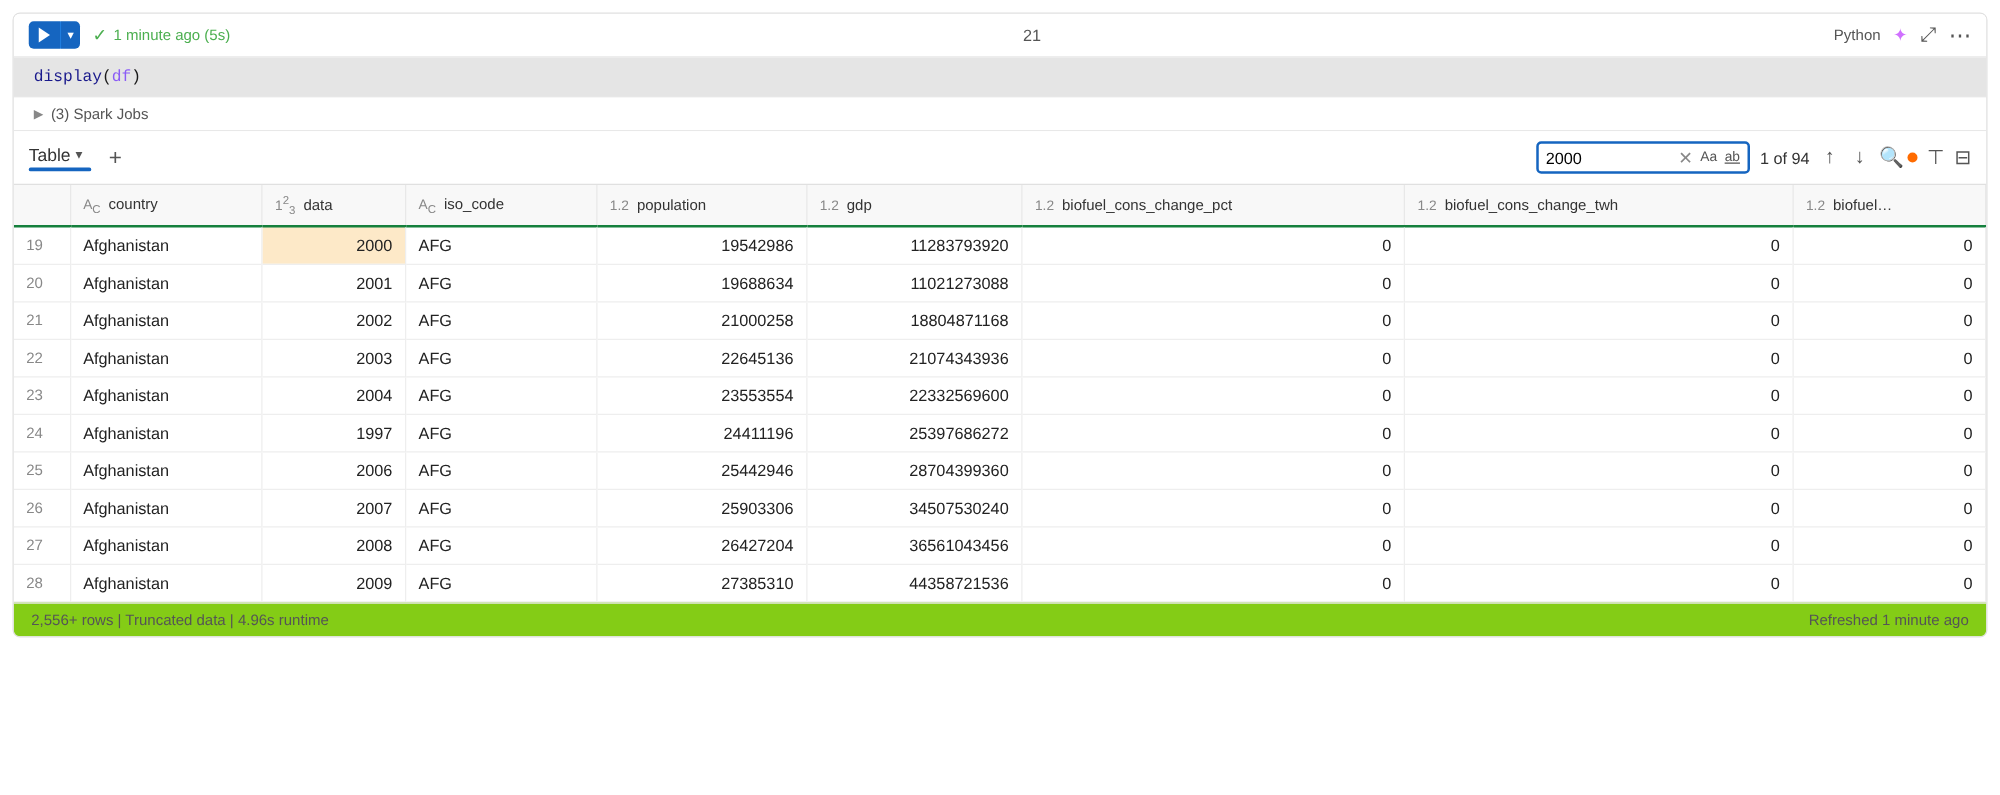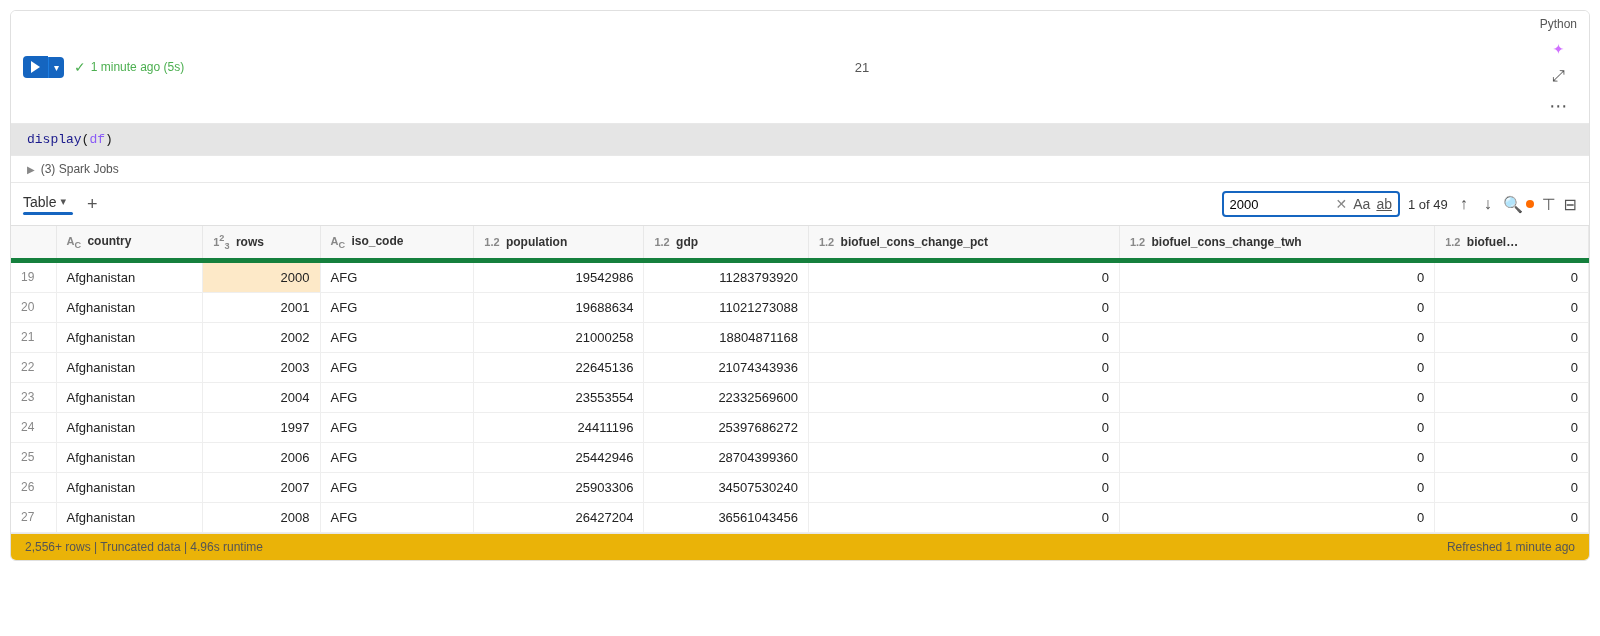--- a/index.html
+++ b/index.html
@@ -9,21 +9,21 @@
 
     
     .cell-toolbar { display: flex; align-items: center; padding: 6px 12px; background: #fff; border-bottom: 1px solid #e8e8e8; gap: 10px; }
     .run-btn-group { display: flex; align-items: center; }
     .run-btn { display: flex; align-items: center; gap: 2px; background: #1565c0; border: none; border-radius: 4px 0 0 4px; padding: 5px 8px; cursor: pointer; }
     .run-btn .play-icon { width: 0; height: 0; border-top: 6px solid transparent; border-bottom: 6px solid transparent; border-left: 9px solid #fff; }
     .run-dropdown { background: #1565c0; border: none; border-left: 1px solid #1e7de0; border-radius: 0 4px 4px 0; padding: 5px 5px; cursor: pointer; color: #fff; font-size: 10px; }
     .status-ok { display: flex; align-items: center; gap: 5px; color: #4caf50; font-size: 12px; }
     .check-icon { color: #4caf50; font-size: 14px; }
     .cell-number { flex: 1; text-align: center; color: #555; font-size: 13px; }
-    .toolbar-right { display: flex; align-items: center; gap: 10px; margin-left: auto; flex-direction: column; }
+    .toolbar-right { display: flex; align-items: center; gap: 10px; margin-left: auto; }
     .lang-label { color: #555; font-size: 12px; }
     .sparkle-icon { font-size: 14px; color: #d070ff; }
     .expand-icon { font-size: 16px; color: #555; cursor: pointer; }
     .more-icon { font-size: 18px; color: #555; cursor: pointer; }
 
     
     .cell-code { padding: 8px 16px; background: #e5e5e5; font-family: 'Courier New', monospace; font-size: 13px; border-bottom: 1px solid #e8e8e8; }
     .code-fn { color: #1a1a8c; }
     .code-arg { color: #8b5cf6; }
 
@@ -33,43 +33,43 @@
 
     
     .output-toolbar { display: flex; align-items: center; padding: 8px 12px; background: #fff; border-bottom: 1px solid #e0e0e0; gap: 10px; }
     .table-label-group { display: flex; align-items: center; gap: 4px; color: #333; font-size: 14px; font-weight: 500; cursor: pointer; }
     .dropdown-arrow { font-size: 11px; color: #555; }
     .add-btn { background: none; border: none; font-size: 18px; color: #555; cursor: pointer; padding: 0 4px; }
     .output-toolbar-right { margin-left: auto; display: flex; align-items: center; gap: 8px; }
     .search-box { display: flex; align-items: center; border: 2px solid #1565c0; border-radius: 4px; padding: 3px 6px; gap: 6px; background: #fff; }
     .search-input { border: none; outline: none; font-size: 13px; width: 100px; }
     .search-clear { color: #888; cursor: pointer; font-size: 14px; }
-    .search-opt { color: #555; font-size: 14px; cursor: pointer; }
+    .search-opt { color: #555; font-size: 11px; cursor: pointer; }
     .search-opt.underline { text-decoration: underline; }
     .page-indicator { color: #333; font-size: 13px; white-space: nowrap; }
     .nav-btn { background: none; border: none; font-size: 16px; color: #555; cursor: pointer; padding: 2px 4px; }
     .dot-indicator { width: 8px; height: 8px; background: #ff6b00; border-radius: 50%; display: inline-block; }
     .filter-icon { color: #555; font-size: 16px; cursor: pointer; }
     .layout-icon { color: #555; font-size: 16px; cursor: pointer; }
     .underline-tab { height: 3px; background: #1565c0; border-radius: 2px; width: 50px; }
 
     
     .data-table-wrapper { overflow-x: auto; background: #fff; }
     table { width: 100%; border-collapse: collapse; font-size: 13px; }
-    thead th { background: #f8f8f8; border-bottom: 5px solid #15803d; border-right: 1px solid #e8e8e8; padding: 7px 10px; text-align: left; font-weight: 700; color: #333; white-space: nowrap; font-size: 12px; }
+    thead th { background: #f8f8f8; border-bottom: 2px solid #15803d; border-right: 1px solid #e8e8e8; padding: 7px 10px; text-align: left; font-weight: 400; color: #333; white-space: nowrap; font-size: 12px; }
     thead th:first-child { width: 45px; text-align: center; }
     .col-type { color: #888; font-size: 11px; margin-right: 3px; }
     tbody tr { border-bottom: 1px solid #eee; }
     tbody td { padding: 7px 10px; border-right: 1px solid #eee; color: #222; }
     tbody td:first-child { text-align: left; color: #888; font-size: 12px; }
     td.num-right { text-align: right; }
     td.highlighted { background: #fde9c8; }
 
     
-    .table-footer { display: flex; align-items: center; justify-content: space-between; padding: 6px 14px; background: #eab308; border-top: 1px solid #e8e8e8; font-size: 12px; color: #555; }
+    .table-footer { display: flex; align-items: center; justify-content: space-between; padding: 6px 14px; background: #84cc16; border-top: 1px solid #e8e8e8; font-size: 12px; color: #555; }
   </style>
 </head>
 <body>
 
 <div class="notebook-cell">
 
   <div class="cell-toolbar">
     <div class="run-btn-group">
       <button class="run-btn">
         <div class="play-icon"></div>
@@ -108,21 +108,21 @@
     </div>
     <button class="add-btn">+</button>
 
     <div class="output-toolbar-right">
       <div class="search-box">
         <input class="search-input" type="text" value="2000" placeholder="Search..." style="">
         <span class="search-clear">✕</span>
         <span class="search-opt">Aa</span>
         <span class="search-opt underline">ab</span>
       </div>
-      <span class="page-indicator">1 of 49</span>
+      <span class="page-indicator">1 of 94</span>
       <button class="nav-btn">↑</button>
       <button class="nav-btn">↓</button>
       <span style="position:relative; display:inline-flex; align-items:center; gap:2px;">
         <span style="font-size:16px; color:#1565c0;">🔍</span>
         <span class="dot-indicator"></span>
       </span>
       <span class="filter-icon">⊤</span>
       <span class="layout-icon">⊟</span>
     </div>
   </div>
@@ -131,21 +131,21 @@
     <table>
       <thead>
         <tr>
           <th></th>
           <th>
             <span class="col-type">A<sub>C</sub></span>
             <span>country</span>
           </th>
           <th>
             <span class="col-type">1<sup>2</sup><sub>3</sub></span>
-            <span>rows</span>
+            <span>data</span>
           </th>
           <th>
             <span class="col-type">A<sub>C</sub></span>
             <span>iso_code</span>
           </th>
           <th>
             <span class="col-type">1.2</span>
             <span>population</span>
           </th>
           <th>
@@ -259,20 +259,31 @@
             <td>27</td>
             <td>Afghanistan</td>
             <td class="num-right">2008</td>
             <td>AFG</td>
             <td class="num-right">26427204</td>
             <td class="num-right">36561043456</td>
             <td class="num-right">0</td>
             <td class="num-right">0</td>
             <td class="num-right">0</td>
           </tr>
+          <tr>
+            <td>28</td>
+            <td>Afghanistan</td>
+            <td class="num-right">2009</td>
+            <td>AFG</td>
+            <td class="num-right">27385310</td>
+            <td class="num-right">44358721536</td>
+            <td class="num-right">0</td>
+            <td class="num-right">0</td>
+            <td class="num-right">0</td>
+          </tr>
         </tbody>
     </table>
   </div>
 
   <div class="table-footer">
     <span>2,556+ rows  |  Truncated data  |  4.96s runtime</span>
     <span>Refreshed 1 minute ago</span>
   </div>
 </div>
 

